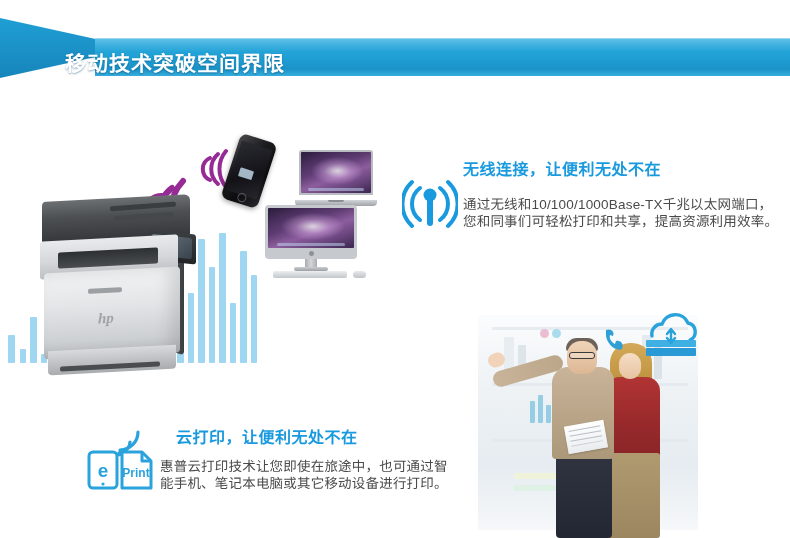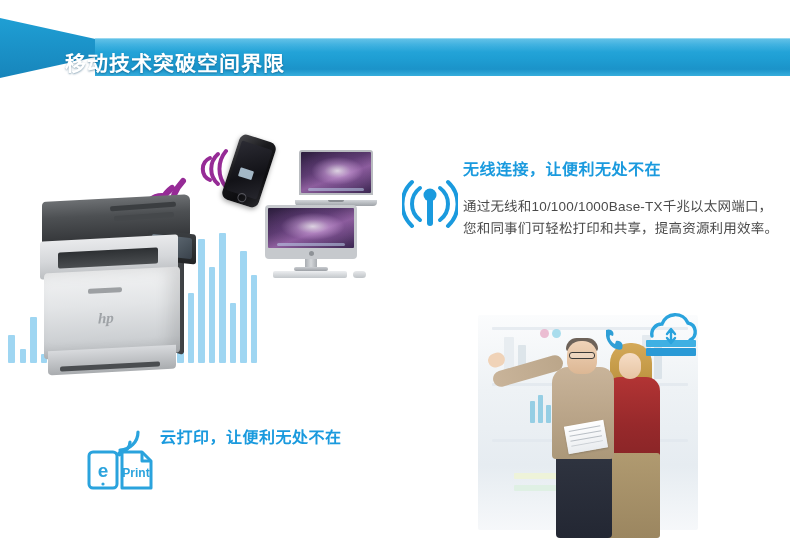--- a/index.html
+++ b/index.html
@@ -183,21 +183,21 @@
     background:#4a4d50;border-radius:2px;transform:skewY(-3deg);
   }
 
   
   .wifi-icon{position:absolute;left:402px;top:178px;width:56px;height:52px;}
   .sec-head{
     position:absolute;font-size:16px;font-weight:bold;color:#1a9ade;
     letter-spacing:.5px;white-space:nowrap;
   }
   .sec-body{
-    position:absolute;font-size:13.5px;color:#4a4a4a;line-height:22px;
+    position:absolute;font-size:13.5px;color:#4a4a4a;line-height:17px;
     letter-spacing:.2px;
   }
 
   
   .eprint-icon{position:absolute;left:86px;top:430px;width:68px;height:62px;}
 
   
   .photo{
     position:absolute;left:470px;top:305px;width:320px;height:233px;overflow:hidden;
   }
@@ -386,21 +386,22 @@
 
     <rect x="3" y="22" width="28" height="36" rx="4" fill="none" stroke="#2aa3dd" stroke-width="3"></rect>
     <text x="17" y="47" font-family="Liberation Sans, sans-serif" font-size="19" font-weight="bold" fill="#2aa3dd" text-anchor="middle">e</text>
     <circle cx="17" cy="54" r="1.6" fill="#2aa3dd"></circle>
 
     <path d="M36 22 H56 L65 31 V58 H36 Z" fill="none" stroke="#2aa3dd" stroke-width="3" stroke-linejoin="round"></path>
     <path d="M56 22 V31 H65" fill="none" stroke="#2aa3dd" stroke-width="3" stroke-linejoin="round"></path>
     <text x="50" y="47" font-family="Liberation Sans, sans-serif" font-size="12" font-weight="bold" fill="#2aa3dd" text-anchor="middle">Print</text>
   </svg>
 
-  <div class="sec-head" style="left:160px;top:424px;">云打印，让便利无处不在</div>
+  <div class="sec-head" style="left:176px;top:424px;">云打印，让便利无处不在</div>
+  <div class="sec-body" style="left:160px;top:458px;width:300px;">惠普云打印技术让您即使在旅途中，也可通过智能手机、笔记本电脑或其它移动设备进行打印。</div>
 
   <div class="photo">
     <div class="ph-bg"></div>
 
     <div class="shelf" style="left:22px;top:22px;width:196px;height:3px;opacity:.7;"></div>
     <div class="shelf" style="left:22px;top:78px;width:196px;height:3px;opacity:.7;"></div>
     <div class="shelf" style="left:22px;top:134px;width:196px;height:3px;opacity:.6;"></div>
     <div class="shelf-item" style="left:34px;top:32px;width:10px;height:42px;background:#e8edf1;"></div>
     <div class="shelf-item" style="left:48px;top:40px;width:8px;height:34px;background:#dde5ea;"></div>
     <div class="shelf-item" style="left:172px;top:30px;width:9px;height:44px;background:#e4eaef;"></div>

